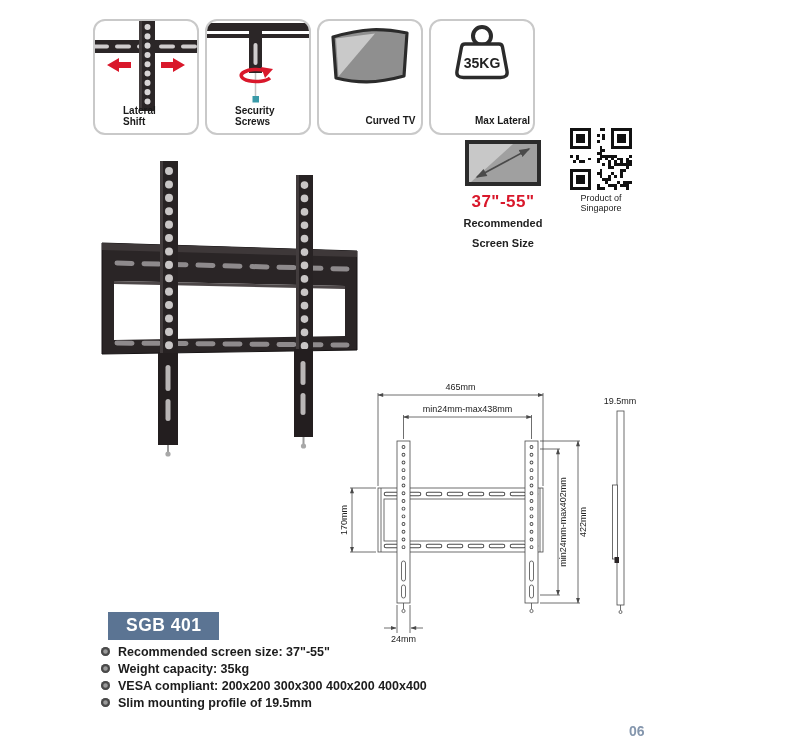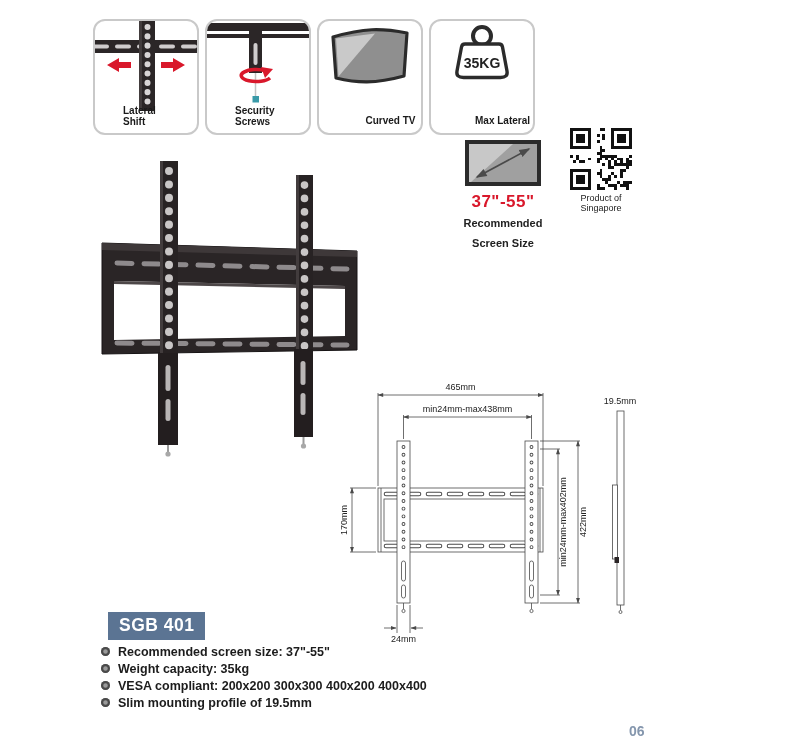--- a/index.html
+++ b/index.html
@@ -25,21 +25,21 @@
   .qr-block{position:absolute;left:561px;top:128px;width:80px;text-align:center;}
   .qr-block svg{display:block;margin:0 auto;shape-rendering:crispEdges;}
   .qr-block .caption{margin-top:3px;font-size:9px;color:#222;}
   
   .product-photo{position:absolute;left:85px;top:155px;}
   .tech-drawing{position:absolute;left:340px;top:373px;}
   svg text{font-family:"Liberation Sans",sans-serif;fill:#222;}
   
   .model-badge{
     position:absolute;left:108px;top:612px;background:#5b7493;color:#fff;
-    font-size:17.5px;font-weight:bold;padding:3px 11px 4px;letter-spacing:0.5px;
+    font-size:17.5px;font-weight:bold;padding:3px 18px 4px;letter-spacing:0.5px;
   }
   .spec-list{position:absolute;left:101px;top:643px;}
   .spec-row{display:flex;align-items:center;height:17px;}
   .spec-bullet{
     width:9px;height:9px;border-radius:50%;background:#9a9a9a;
     box-shadow:inset 0 0 0 2.2px #4a4a4a;margin-right:8px;flex:0 0 auto;
   }
   .spec-text{font-size:12.5px;font-weight:600;color:#1c1c1c;white-space:nowrap;}
   
   .page-number{position:absolute;left:629px;top:723px;font-size:14px;font-weight:bold;color:#8496ad;}

